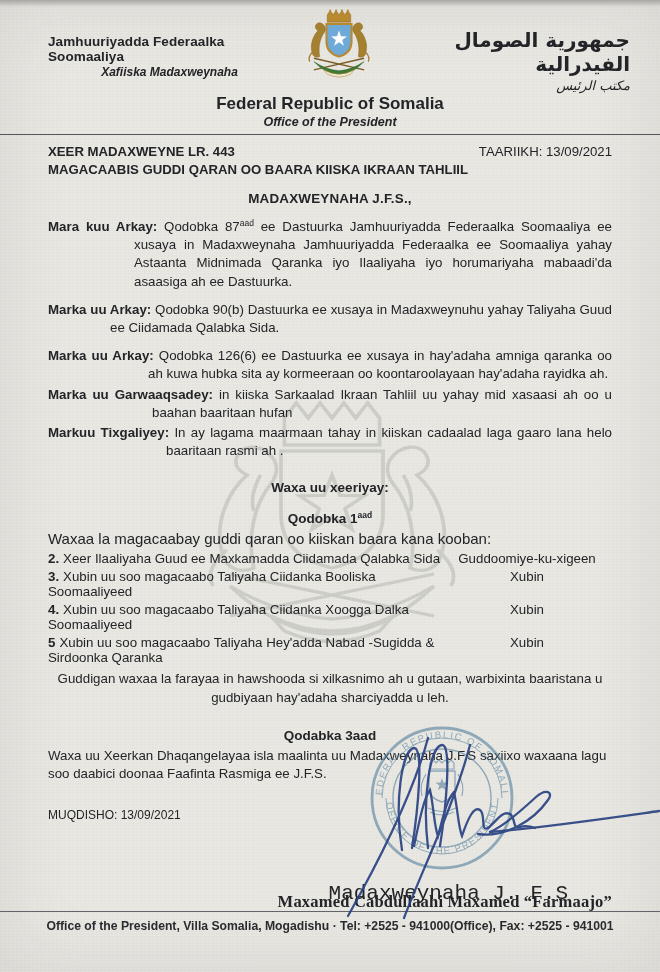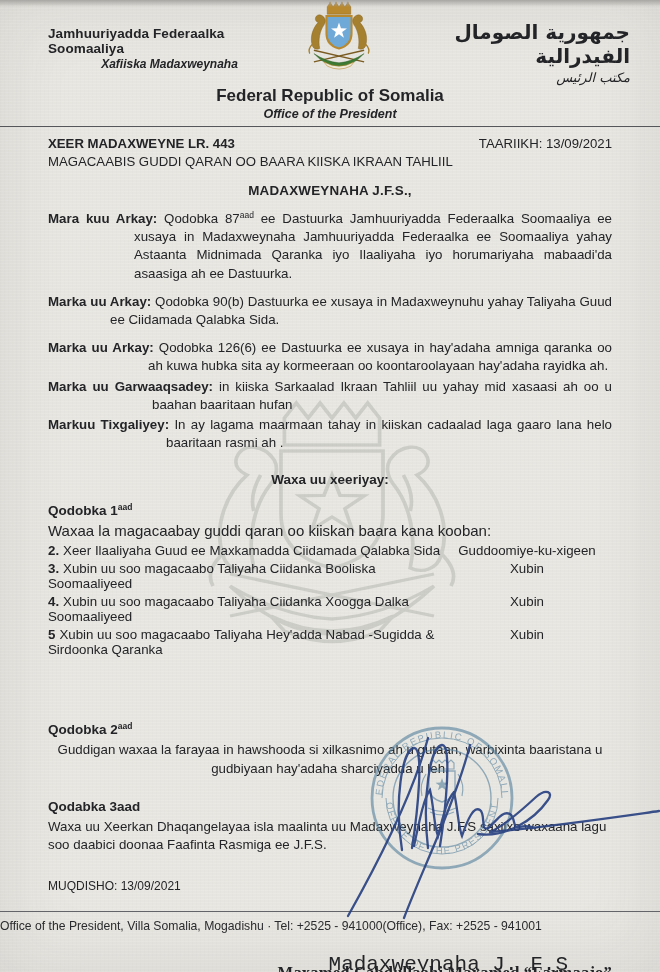--- a/index.html
+++ b/index.html
@@ -12,50 +12,50 @@
     box-shadow: inset 0 0 70px rgba(60,58,50,.10);
     overflow:hidden;
     font-family:"Liberation Sans", sans-serif;
     color:#232427;
   }
   .top-edge { position:absolute; top:0; left:0; right:0; height:7px;
     background:linear-gradient(#a8a7a3, rgba(168,167,163,0)); z-index:5; }
   .content { position:relative; z-index:2; padding:0 48px; }
 
   
-  .header { display:flex; }
+  .header { display:flex; padding-top:8px; }
   .h-left { flex:1; margin-top:26px; }
   .h-left .l1 { font-weight:bold; font-size:13.5px; letter-spacing:.1px; }
   .h-left .l2 { font-weight:bold; font-style:italic; font-size:12px; margin-top:1px;text-align:center; }
   .h-emblem { width:96px; display:flex; justify-content:center; align-items:flex-start; }
   .h-right { flex:1; margin-top:20px; direction:rtl; margin-right:-18px;
     font-family:"DejaVu Sans", sans-serif; }
   .arab1 { font-size:20px; font-weight:bold; }
   .arab2 { font-size:13px; font-style:italic; margin-top:2px; }
 
   .title-en { text-align:center; font-size:17px; font-weight:bold; margin-top:1px; }
   .subtitle-en { text-align:center; font-size:12.5px; font-weight:bold; font-style:italic; margin-top:1px; }
   .rule { border:0; border-top:1.6px solid #55565a; margin:5px -48px 0 -48px; }
 
   
   .meta { margin-top:9px; position:relative; }
   .decree { font-weight:bold; font-size:13.2px; }
   .date { position:absolute; right:0; top:0; font-size:13.2px; }
-  .subject { font-weight:normal; font-size:13.2px; margin-top:3px; }
+  .subject { font-weight:bold; font-size:13.2px; margin-top:3px; }
   .addressee { text-align:center; font-weight:bold; font-size:13.4px; margin-top:14px; letter-spacing:.2px; }
 
   
   .preamble { margin-top:12px; font-size:13.3px; line-height:1.37; }
   .pre-p { text-align:justify; margin:0 0 10px 0; }
   .pre-p.tight { margin-bottom:2px; }
   .lbl { font-weight:bold; }
   .sup { font-size:8.5px; vertical-align:super; line-height:0; }
 
   .center-head { text-align:center; font-weight:bold; font-size:13.5px; margin-top:20px; }
-  .art-head { font-weight:bold; font-size:13.5px; }
+  .art-head { text-align:center; font-weight:bold; font-size:13.5px; }
   .a1-head { margin-top:16px; }
   .intro { font-size:15px; margin-top:4px; }
   .members { width:100%; border-collapse:collapse; font-size:13.3px; margin-top:2px; }
   .members td { padding:1.5px 0; vertical-align:top; }
   .members .role { width:170px; text-align:center; }
   .members .num { font-weight:600; margin-right:4px; }
 
   .a2-head { margin-top:64px; }
   .a2-text { text-align:center; font-size:13.3px; line-height:1.4; margin-top:4px; padding:0 8px; }
   .a3-head { margin-top:20px; }
@@ -65,21 +65,21 @@
   
   .sig-block { position:relative; height:110px; }
   .sig-title { position:absolute; right:44px; top:60px;
     font-family:Liberation Mono, monospace; font-size:21px; }
   .sig-name { position:absolute; right:0; top:70px;
     font-family:"Liberation Serif", serif; font-weight:bold; font-size:16.5px; letter-spacing:.2px; }
 
   
   .footer { position:absolute; left:0; right:0; top:911px; z-index:2; }
   .footer-rule { border:0; border-top:1.4px solid #63646a; margin:0; }
-  .footer-text { font-size:12.2px; padding-top:7px; color:#2a2b2e; }
+  .footer-text { text-align:center; font-size:12.2px; padding-top:7px; color:#2a2b2e;font-weight:bold; }
 
   
   .watermark { position:absolute; left:162px; top:394px; width:340px; height:258px; opacity:.30; z-index:1; }
   .stamp { position:absolute; left:366px; top:722px; width:152px; height:152px; z-index:3; opacity:.60; }
   .signature { position:absolute; left:330px; top:698px; width:330px; height:238px; z-index:4; }
 </style>
 </head>
 <body>
 
 <div class="page">
@@ -187,21 +187,20 @@
         <td class="nm"><span class="num">4.</span><span>Xubin uu soo magacaabo Taliyaha Ciidanka Xoogga Dalka Soomaaliyeed</span></td>
         <td class="role">Xubin</td>
       </tr>
       <tr>
         <td class="nm"><span class="num">5</span><span>Xubin uu soo magacaabo Taliyaha Hey'adda Nabad -Sugidda &amp; Sirdoonka Qaranka</span></td>
         <td class="role">Xubin</td>
       </tr>
     </tbody>
       </table>
 
-    <div class="art-head a2-head"><span>Qodobka 2</span><span class="sup">aad</span></div>
     <div class="a2-text">Guddigan waxaa la farayaa in hawshooda si xilkasnimo ah u gutaan, warbixinta baaristana u gudbiyaan hay'adaha sharciyadda u leh.</div>
 
     <div class="art-head a3-head">Qodabka 3aad</div>
     <div class="a3-text">Waxa uu Xeerkan Dhaqangelayaa isla maalinta uu Madaxweynaha J.F.S saxiixo waxaana lagu soo daabici doonaa Faafinta Rasmiga ee J.F.S.</div>
 
     <div class="place-date">MUQDISHO: 13/09/2021</div>
 
     <div class="sig-block">
       <div class="sig-title">Madaxweynaha J. F.S</div>
       <div class="sig-name">Maxamed Cabdullaahi Maxamed  “Farmaajo”</div>

